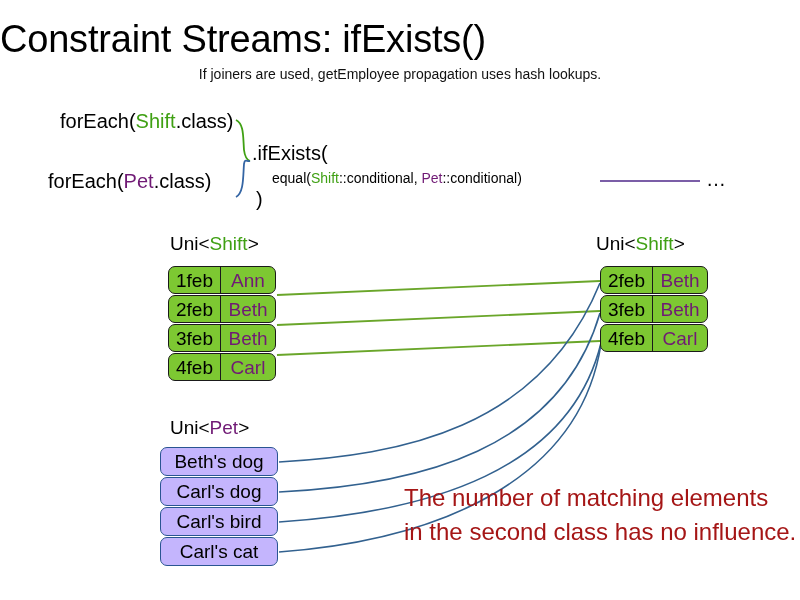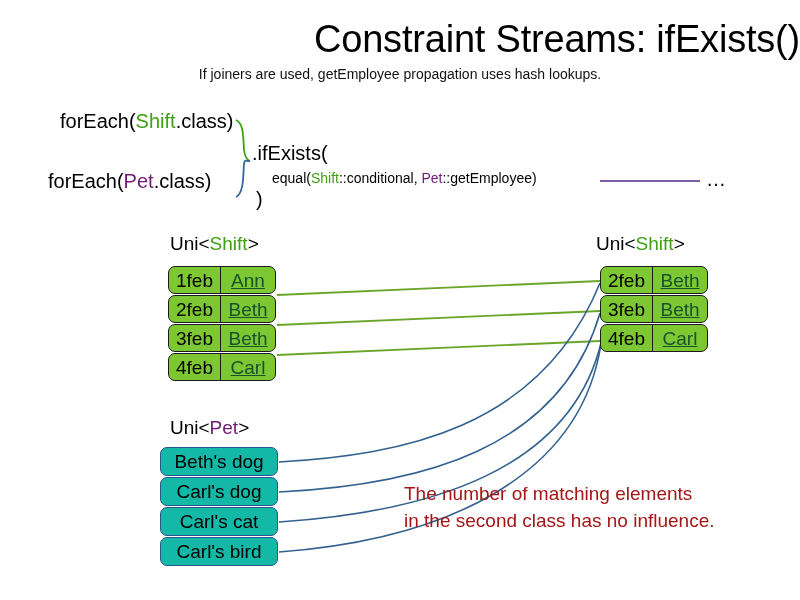--- a/index.html
+++ b/index.html
@@ -8,21 +8,21 @@
     background:#ffffff;
     font-family:"Liberation Sans", sans-serif;
     overflow:hidden;
     position:relative;
   }
   #stage{position:absolute;left:0;top:0;width:800px;height:600px;}
 
   
   .title{
     position:absolute;left:0;top:18px;width:800px;
-    text-align:right;
+    text-align:left;
     font-size:38px;color:#000;font-weight:400;
     letter-spacing:-0.2px;
     white-space:nowrap;
   }
   .subtitle{
     position:absolute;left:0;top:66px;width:800px;
     text-align:center;
     font-size:14px;color:#111;
   }
 
@@ -78,58 +78,57 @@
     box-sizing:border-box;
   }
   .cell-date{
     width:52px;
     color:#000;
     border-right:1.6px solid #1a1a1a;
     border-radius:6px 0 0 6px;
   }
   .cell-name{
     width:54px;
-    color:#14532d;
-    text-decoration:underline;
+    color:#701a75;
   }
 
   .row-pet{
     border:1.6px solid #2a5592;
     border-radius:7px;
-    background:#14b8a6;
+    background:#c4b5fd;
     height:29px;
     width:118px;
     margin-bottom:1px;
     box-sizing:border-box;
     display:flex;align-items:center;justify-content:center;
   }
   .pet-label{font-size:19px;color:#000;line-height:1;}
 
   
   .note{
     position:absolute;left:404px;top:481px;
-    font-size:19px;color:#a51616;line-height:1.42;
+    font-size:24px;color:#a51616;line-height:1.42;
     white-space:nowrap;
   }
 </style>
 </head>
 <body>
 
 <div id="stage">
 
   <div class="title">Constraint Streams: ifExists()</div>
   <div class="subtitle">If joiners are used, getEmployee propagation uses hash lookups.</div>
 
   <div class="code code-shift"><span>forEach(</span><span class="kw-shift">Shift</span><span>.class)</span></div>
 
   <div class="code code-pet"><span>forEach(</span><span class="kw-pet">Pet</span><span>.class)</span></div>
 
   <div class="code code-ifexists">.ifExists(</div>
 
-  <div class="code code-equal"><span>equal(</span><span class="kw-shift">Shift</span><span>::conditional, </span><span class="kw-pet">Pet</span><span>::getEmployee)</span></div>
+  <div class="code code-equal"><span>equal(</span><span class="kw-shift">Shift</span><span>::conditional, </span><span class="kw-pet">Pet</span><span>::conditional)</span></div>
 
   <div class="code code-close">)</div>
 
   <div class="purple-line"></div>
   <div class="ellipsis">…</div>
 
   <svg class="overlay" viewBox="0 0 800 600">
 
     <path d="M236,120 C244,124 243,136 244,150 C245,158 247,160 250,161" stroke="#3fa013" stroke-width="1.8" fill="none"></path>
     <path d="M236,197 C244,193 243,176 244,164 C245,158 247,162 250,161" stroke="#3465a4" stroke-width="1.8" fill="none"></path>
@@ -183,24 +182,24 @@
       </div>
     </div>
   <div class="tbl tbl-pet" id="tbl-pet">
       <div class="row-pet">
         <span class="pet-label">Beth's dog</span>
       </div>
       <div class="row-pet">
         <span class="pet-label">Carl's dog</span>
       </div>
       <div class="row-pet">
+        <span class="pet-label">Carl's bird</span>
+      </div>
+      <div class="row-pet">
         <span class="pet-label">Carl's cat</span>
-      </div>
-      <div class="row-pet">
-        <span class="pet-label">Carl's bird</span>
       </div>
     </div>
 
   <div class="note">
     <div>The number of matching elements</div>
     <div>in the second class has no influence.</div>
   </div>
 
 </div>
 

